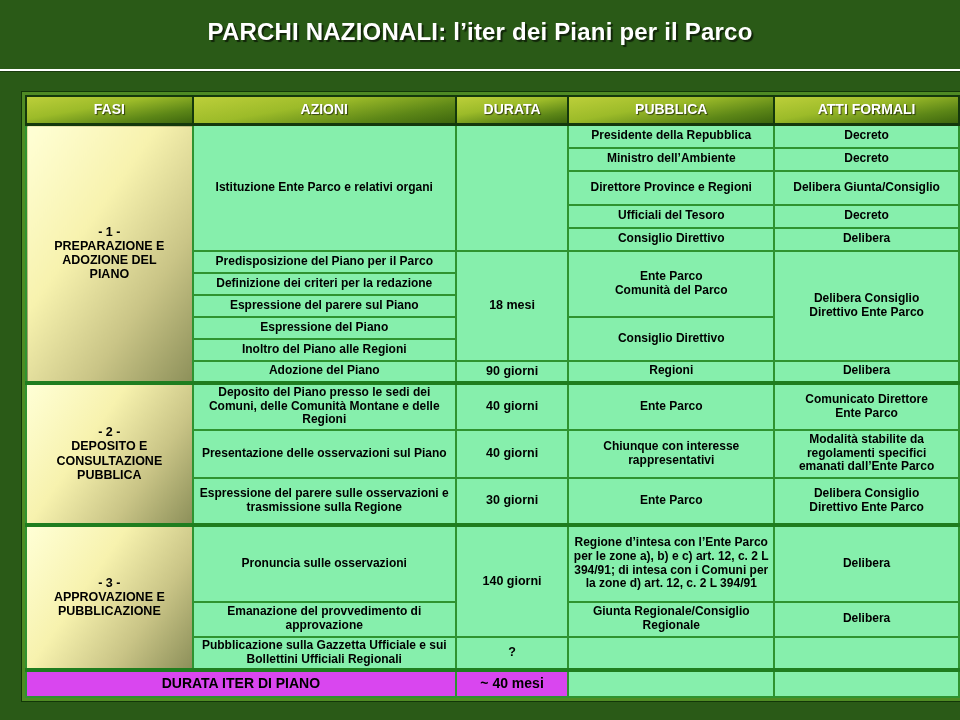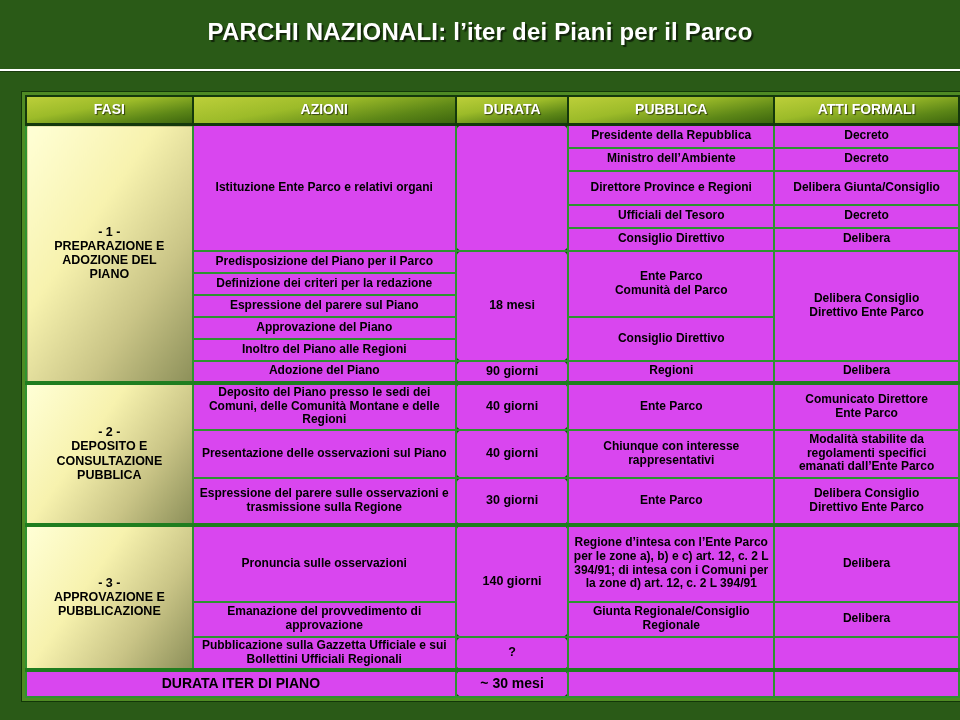--- a/index.html
+++ b/index.html
@@ -38,27 +38,27 @@
     white-space:pre-line;
     overflow:hidden;
   }
   th {
     height:24px;
     background:linear-gradient(170deg,#bccf3a 0%,#9cbb29 40%,#5d8717 75%,#3d660e 100%);
     color:#ffffff; font-size:14px;
     text-shadow:1px 1px 1px rgba(0,0,0,0.6);
     border:2px solid #14380c; border-bottom:3px solid #14380c;
   }
-  td { background:#d946ef; }
+  td { background:#86efac; }
 
   td.fase {
     background:linear-gradient(125deg,#ffffd6 0%,#f7f2ae 38%,#c9c486 70%,#8d905a 100%);
     font-size:12.5px;
   }
-  td.durata { font-size:12.5px;border-radius:7px; }
+  td.durata { font-size:12.5px; }
   td.red { background:#d946ef; font-size:14px; }
   tr.sep > td { border-top:4px solid #1f7d1f; }
 </style>
 </head>
 <body>
 
 <div class="slide">
   <div class="title">PARCHI NAZIONALI: l’iter dei Piani per il Parco</div>
   <div class="rule"></div>
 
@@ -116,21 +116,21 @@
           <td rowspan="5">Delibera Consiglio
 Direttivo Ente Parco</td>
         </tr>
         <tr style="height:22px">
           <td>Definizione dei criteri per la redazione</td>
         </tr>
         <tr style="height:22px">
           <td>Espressione del parere sul Piano</td>
         </tr>
         <tr style="height:22px">
-          <td>Approvazione del Piano</td>
+          <td>Espressione del Piano</td>
           <td rowspan="2">Consiglio Direttivo</td>
         </tr>
         <tr style="height:22px">
           <td>Inoltro del Piano alle Regioni</td>
         </tr>
         <tr style="height:22px">
           <td>Adozione del Piano</td>
           <td class="durata">90 giorni</td>
           <td>Regioni</td>
           <td>Delibera</td>
@@ -180,20 +180,20 @@
         </tr>
         <tr style="height:33px">
           <td>Pubblicazione sulla Gazzetta Ufficiale e sui Bollettini Ufficiali Regionali</td>
           <td class="durata">?</td>
           <td></td>
           <td></td>
         </tr>
 
         <tr class="sep" style="height:27px">
           <td class="red" colspan="2">DURATA ITER DI PIANO</td>
-          <td class="red durata">~ 30 mesi</td>
+          <td class="red durata">~ 40 mesi</td>
           <td></td>
           <td></td>
         </tr>
       </tbody>
     </table>
   </div>
 </div>
 
 </body></html>

